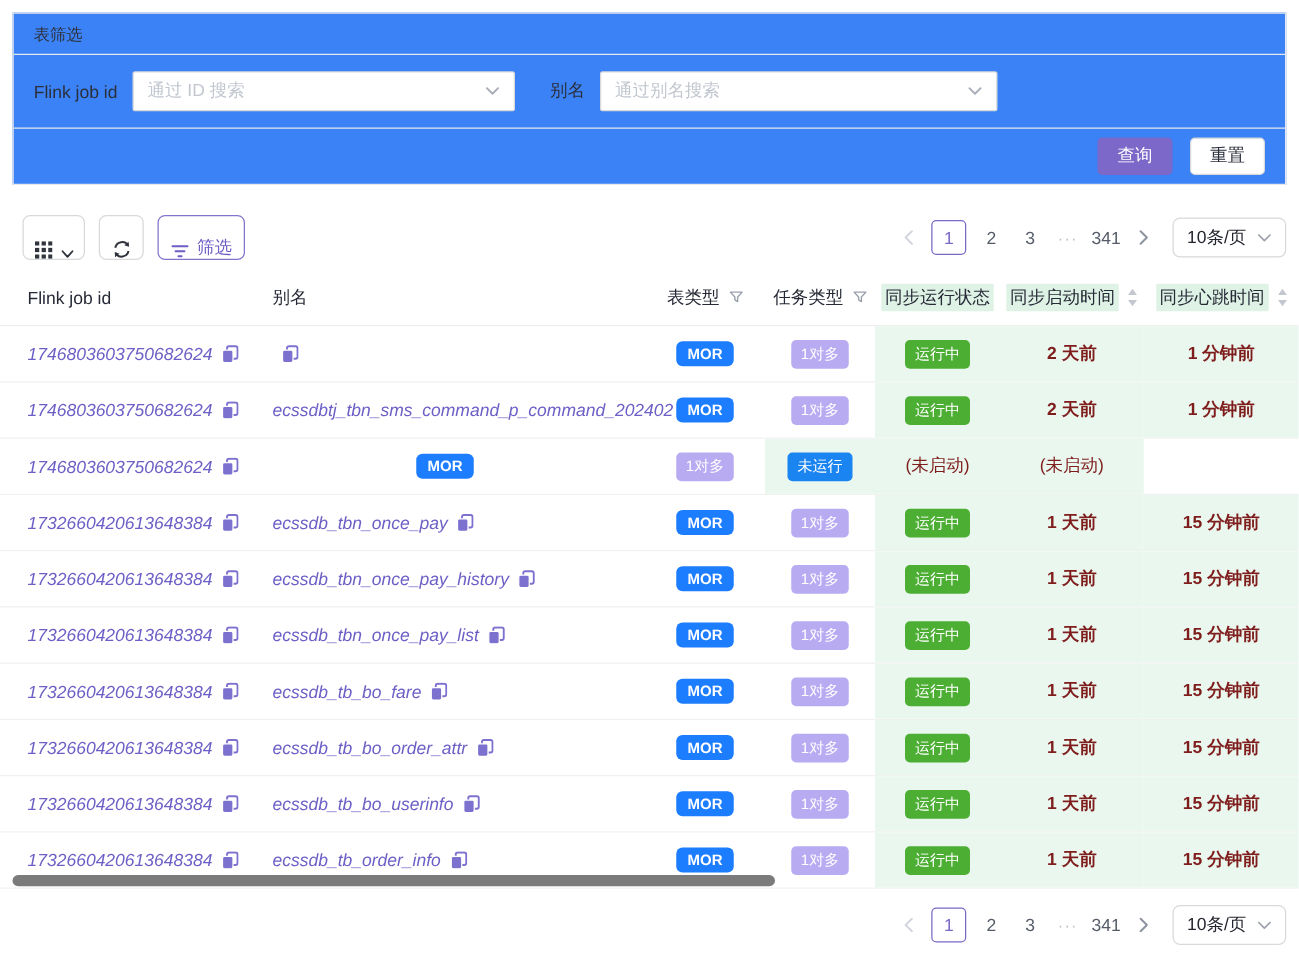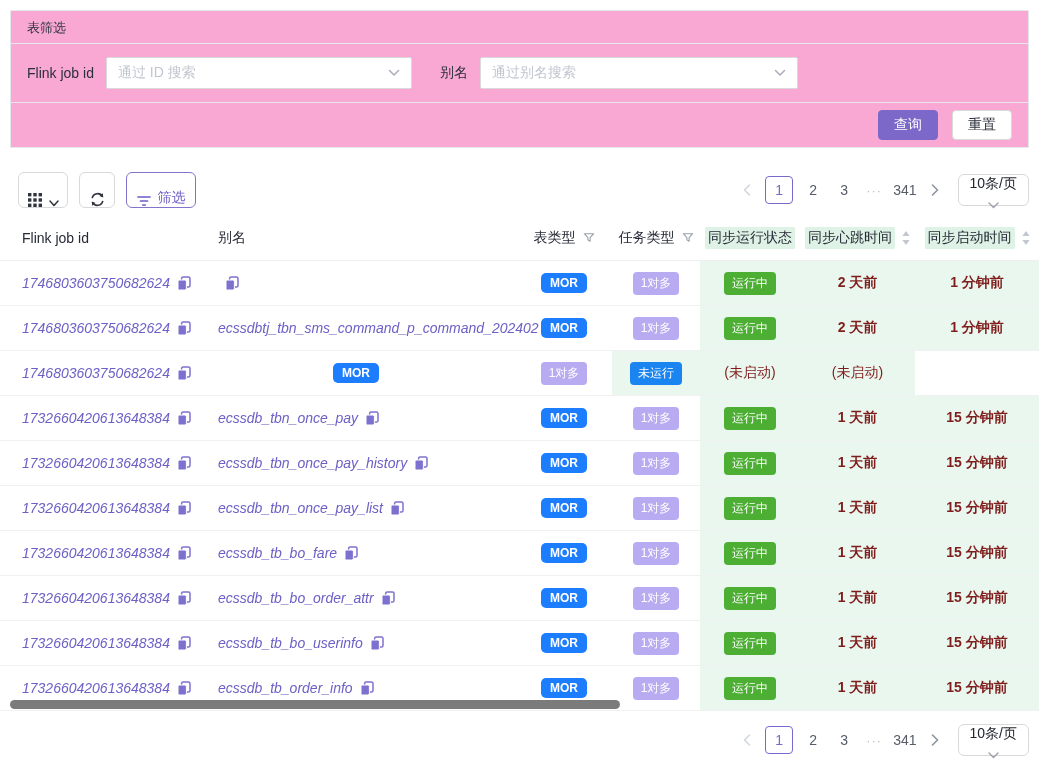--- a/index.html
+++ b/index.html
@@ -1,21 +1,21 @@
 <!DOCTYPE html>
 <html><head>
 <meta charset="utf-8">
 <style>
   * { margin:0; padding:0; box-sizing:border-box; }
   html,body { width:1039px; height:765px; background:#fff; overflow:hidden;
     font-family:"Liberation Sans","DejaVu Sans",sans-serif; }
   body { position:relative; color:#2a2e3a; }
 
   
-  .panel { position:absolute; left:10px; top:10px; width:1019px; border:1px solid #e7e8ec; background:#f9a8d4; }
+  .panel { position:absolute; left:10px; top:10px; width:1019px; border:1px solid #e7e8ec; background:#3b82f6; }
   .panel-title { height:33px; line-height:33px; padding:0 16px; font-size:13px; color:#2f333e; border-bottom:1px solid #e7e8ec; }
   .filter-row { display:flex; align-items:center; height:59px; padding:0 16px; border-bottom:1px solid #e7e8ec; }
   .field-label { font-size:14px; color:#2b2f3a; margin-right:12px; white-space:nowrap; }
   .select-box { height:32px; border:1px solid #d9d9d9; border-radius:2px; background:#fff;
     display:flex; align-items:center; justify-content:space-between; padding:4px 11px; cursor:pointer; }
   .select-box .ph { font-size:14px; color:#c1c6cf; }
   .sb1 { width:306px; } .sb2 { width:318px; margin-right:0; }
   .lbl2 { margin-left:28px; }
   .actions-row { display:flex; justify-content:flex-end; align-items:center; gap:14px; height:44px; padding:0 16px; }
   .btn { height:30px; padding:0 15px; border-radius:4px; font-size:14px; cursor:pointer; display:flex; align-items:center; }
@@ -33,21 +33,21 @@
   .filter-btn { width:70px; gap:7px; border-color:#8274cc; color:#6c5dc5; font-size:14px; }
 
   
   .pagination { display:flex; align-items:center; gap:9px; }
   .pg-arrow { width:18px; display:flex; justify-content:center; align-items:center; cursor:pointer; }
   .pg-num { min-width:22px; text-align:center; font-size:14px; color:#555c68; cursor:pointer; }
   .pg-active { width:28px; height:28px; border:1px solid #7b68c8; border-radius:4px; color:#7b68c8;
     display:flex; align-items:center; justify-content:center; background:#fff; font-size:14px; cursor:pointer; }
   .pg-ellipsis { color:#b9bec7; font-size:13px; letter-spacing:1px; min-width:20px; text-align:center; }
   .page-size { height:32px; border:1px solid #d9d9d9; border-radius:6px; padding:0 11px; margin-left:5px;
-    display:flex; gap:9px; align-items:center; font-size:14px; color:#23262e; background:#fff; cursor:pointer;flex-direction:column; }
+    display:flex; gap:9px; align-items:center; font-size:14px; color:#23262e; background:#fff; cursor:pointer; }
 
   
   .table { position:absolute; top:216px; left:0; width:1039px; }
   .trow { display:grid; grid-template-columns:196px 320px 96px 88px 100px 115px 124px; height:45px; }
   .thead { border-bottom:1px solid #efefef; font-size:14px; color:#262a36; }
   .cell { display:flex; align-items:center; height:100%; }
   .c-left { padding-left:22px; }
   .c-center { justify-content:center; }
   .green { background:#e9f7ee; justify-content:center; }
   .hl { background:#dff2e6; padding:2px 3px; border-radius:1px; }
@@ -194,30 +194,30 @@
       <span class="hicon">
         <svg width="12" height="12" viewBox="0 0 14 14">
             <path d="M1.5 2 h11 L8.3 6.6 v4.2 L5.7 9.2 V6.6 Z" fill="none" stroke="#9aa0ab" stroke-width="1.3" stroke-linejoin="round"></path>
           </svg>
       </span>
     </div>
     <div class="cell c-center">
       <span class="hl">同步运行状态</span>
     </div>
     <div class="cell c-center">
-      <span class="hl">同步心跳时间</span>
+      <span class="hl">同步启动时间</span>
       <span class="hicon">
         <svg width="8" height="14" viewBox="0 0 8 14">
             <polygon points="4,0 7.6,5 0.4,5" fill="#c3c7d0"></polygon>
             <polygon points="0.4,9 7.6,9 4,14" fill="#c3c7d0"></polygon>
           </svg>
       </span>
     </div>
     <div class="cell c-center">
-      <span class="hl">同步启动时间</span>
+      <span class="hl">同步心跳时间</span>
       <span class="hicon">
         <svg width="8" height="14" viewBox="0 0 8 14">
             <polygon points="4,0 7.6,5 0.4,5" fill="#c3c7d0"></polygon>
             <polygon points="0.4,9 7.6,9 4,14" fill="#c3c7d0"></polygon>
           </svg>
       </span>
     </div>
   </div>
   <div id="table-body">
   <div class="trow body-row">

